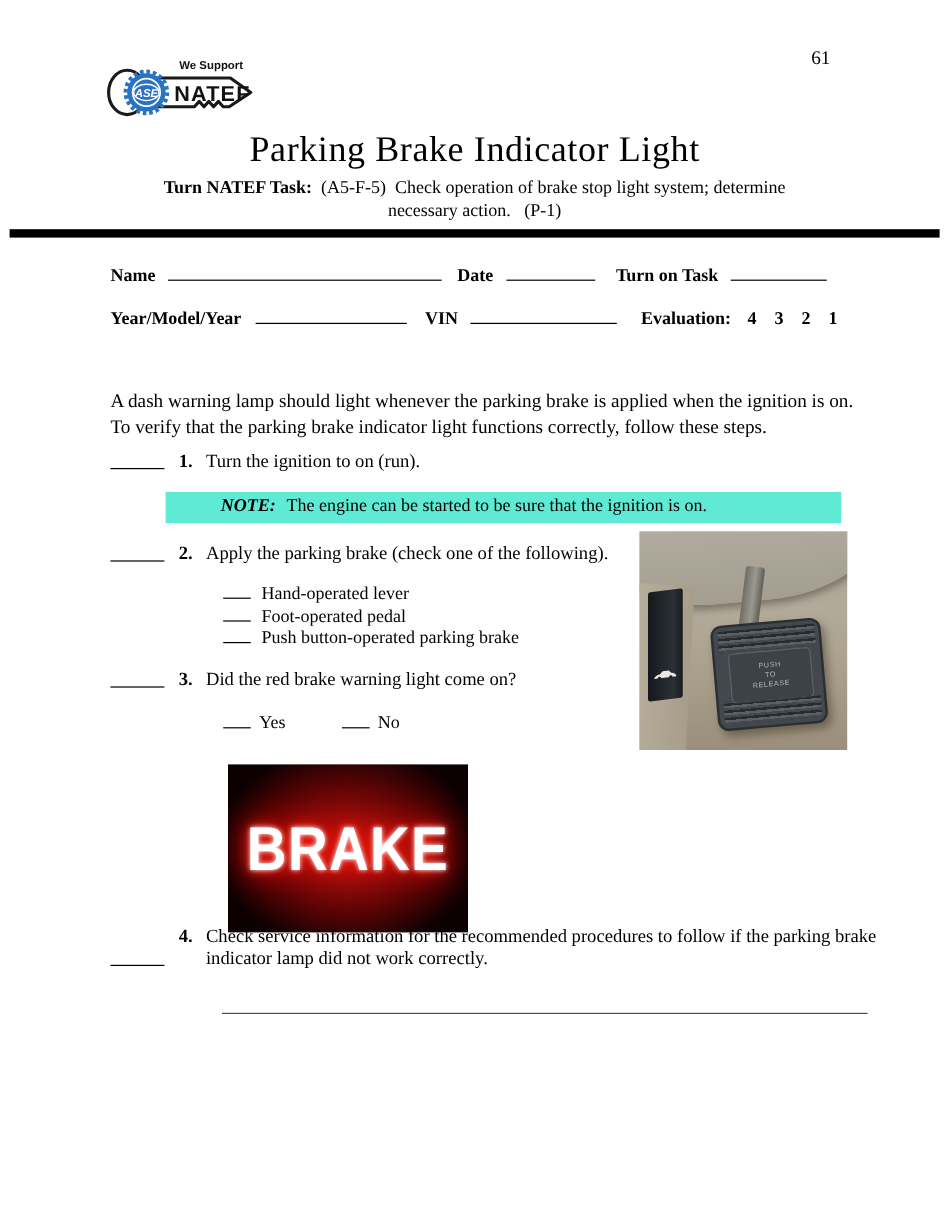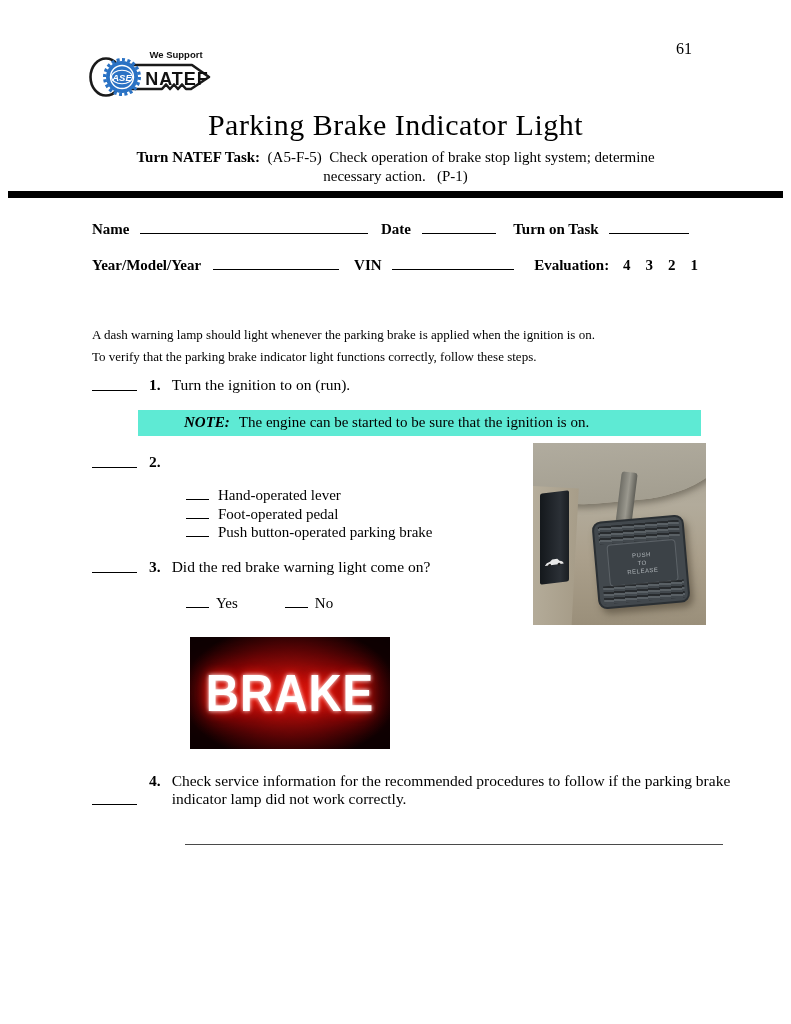--- a/index.html
+++ b/index.html
@@ -17,21 +17,21 @@
   .subtitle .lbl{font-weight:bold;}
   .subtitle .pre{white-space:pre;}
   .thick-rule{position:absolute;top:191px;left:8px;width:775px;height:7px;background:#000;}
   
   .inforow{position:absolute;left:92px;font-size:15px;font-weight:bold;white-space:nowrap;}
   .blank{display:inline-block;border-bottom:1.6px solid #000;height:14px;vertical-align:baseline;}
   #row1{top:219px;}
   #row2{top:255px;}
   .eval-scale{white-space:pre;font-weight:bold;}
   
-  .intro{position:absolute;left:92px;top:324px;width:636px;font-size:13px;line-height:21.5px;}
+  .intro{position:absolute;left:92px;top:324px;width:636px;font-size:16px;line-height:21.5px;}
   .step{position:absolute;font-size:15.5px;display:flex;align-items:baseline;}
   .step .sblank{flex:none;width:45px;height:14px;border-bottom:1.8px solid #000;margin-right:12px;align-self:flex-end;margin-bottom:3px;}
   .step .snum{font-weight:bold;margin-right:11px;flex:none;}
   #step1{left:92px;top:376px;}
   #step2{left:92px;top:453px;}
   #step3{left:92px;top:558px;}
   #step4{left:92px;top:772px;width:648px;}
   .notebox{position:absolute;left:138px;top:410px;width:563px;background:#5eead4;
     font-size:15px;padding:4px 0 5px 46px;box-sizing:border-box;}
   .notebox .nlabel{font-weight:bold;font-style:italic;margin-right:9px;}
@@ -62,21 +62,21 @@
     transform:rotate(-5deg);box-shadow:3px 5px 7px rgba(70,60,45,.55);}
   .pp-ribs-top,.pp-ribs-bot{position:absolute;left:4%;width:92%;height:22%;
     background:repeating-linear-gradient(180deg,rgba(0,0,0,.4) 0 2px,rgba(160,168,172,.25) 2px 4px,transparent 4px 6px);}
   .pp-ribs-top{top:3%;} .pp-ribs-bot{bottom:3%;}
   .pp-plate{position:absolute;left:12%;top:26%;width:76%;height:48%;
     border:1.5px solid #5d6368;border-radius:4px;display:flex;align-items:center;justify-content:center;
     background:#3c4247;}
   .pp-plate span{font-family:"Liberation Sans",sans-serif;font-size:6px;line-height:1.35;
     color:#aeb4b8;text-align:center;white-space:pre-line;letter-spacing:.5px;}
   
-  .photo-brake{position:absolute;left:190px;top:637px;width:200px;height:112px;background:#0c0102;
+  .photo-brake{position:absolute;left:190px;top:637px;width:200px;height:140px;background:#0c0102;
     overflow:hidden;display:flex;align-items:center;justify-content:center;}
   .pb-glow{position:absolute;left:-10%;top:-25%;width:120%;height:150%;
     background:radial-gradient(ellipse 60% 55% at 50% 50%, rgba(255,30,20,.75) 0%, rgba(190,10,10,.45) 45%, rgba(60,0,0,0) 75%);}
   .pb-text{position:relative;font-family:"Liberation Sans",sans-serif;font-weight:bold;
     font-size:46px;letter-spacing:1px;color:#fff;transform:scaleY(1.12);
     text-shadow:0 0 4px #fff,0 0 10px #ff2a1a,0 0 22px #f01000,0 0 38px #c00000;}
   
   .logo text{font-family:"Liberation Sans",sans-serif;}
 </style>
 </head>
@@ -141,20 +141,21 @@
     <span>Turn the ignition to on (run).</span>
   </div>
 
   <div class="notebox">
     <span class="nlabel">NOTE:</span><span>The engine can be started to be sure that the ignition is on.</span>
   </div>
 
   <div class="step" id="step2">
     <span class="sblank"></span>
     <span class="snum">2.</span>
+    <span>Apply the parking brake (check one of the following).</span>
   </div>
 
   <div class="options">
     <div><span class="oblank"></span><span>Hand-operated lever</span></div>
     <div><span class="oblank"></span><span>Foot-operated pedal</span></div>
     <div><span class="oblank"></span><span>Push button-operated parking brake</span></div>
   </div>
 
   <div class="step" id="step3">
     <span class="sblank"></span>

